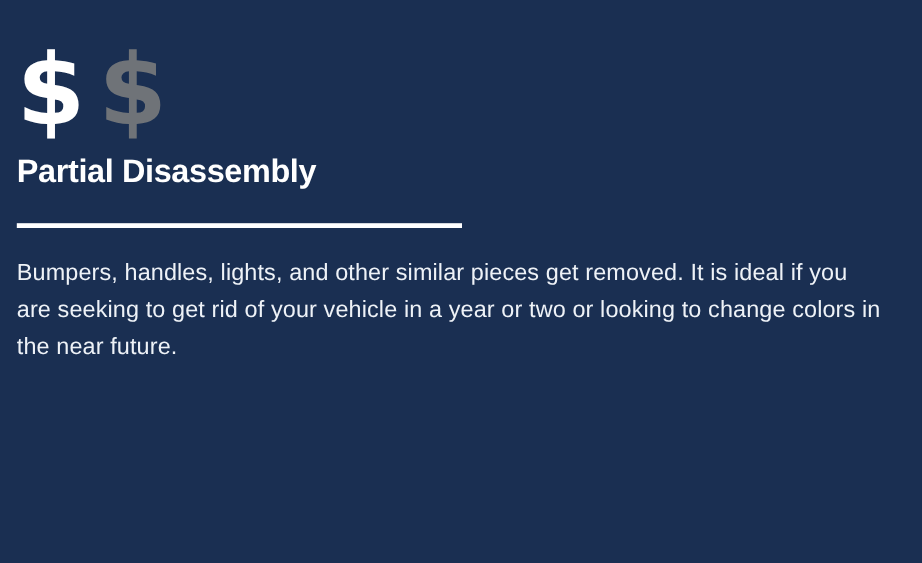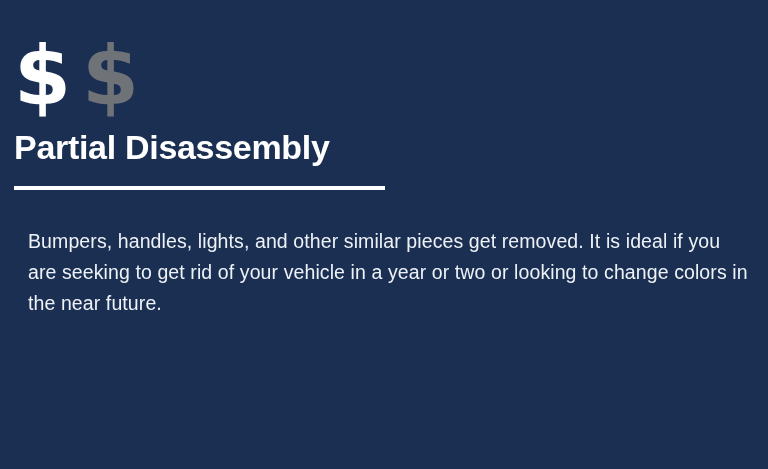--- a/index.html
+++ b/index.html
@@ -40,21 +40,21 @@
   }
   .dollar-primary { color: #ffffff; }
   .dollar-secondary { color: #6f7378; }
 
   .title {
     position: absolute;
     left: 14px;
     top: 128px;
     margin: 0;
     font-family: "Liberation Sans", sans-serif;
-    font-size: 34px;
+    font-size: 27px;
     font-weight: bold;
     letter-spacing: -0.3px;
     color: #ffffff;
     line-height: 1.16;
     white-space: nowrap;
   }
 
   .divider {
     position: absolute;
     left: 14px;
@@ -64,21 +64,21 @@
     background: #ffffff;
     border: 0;
     margin: 0;
   }
 
   .body-text {
     position: absolute;
     left: 14px;
     top: 212px;
     width: 726px;
-    margin: 14px;
+    margin: 0;
     font-family: "Liberation Sans", sans-serif;
     font-size: 19.5px;
     font-weight: 300;
     line-height: 31px;
     color: #eef2f7;
     letter-spacing: 0.1px;
   }
 </style>
 </head>
 <body>

